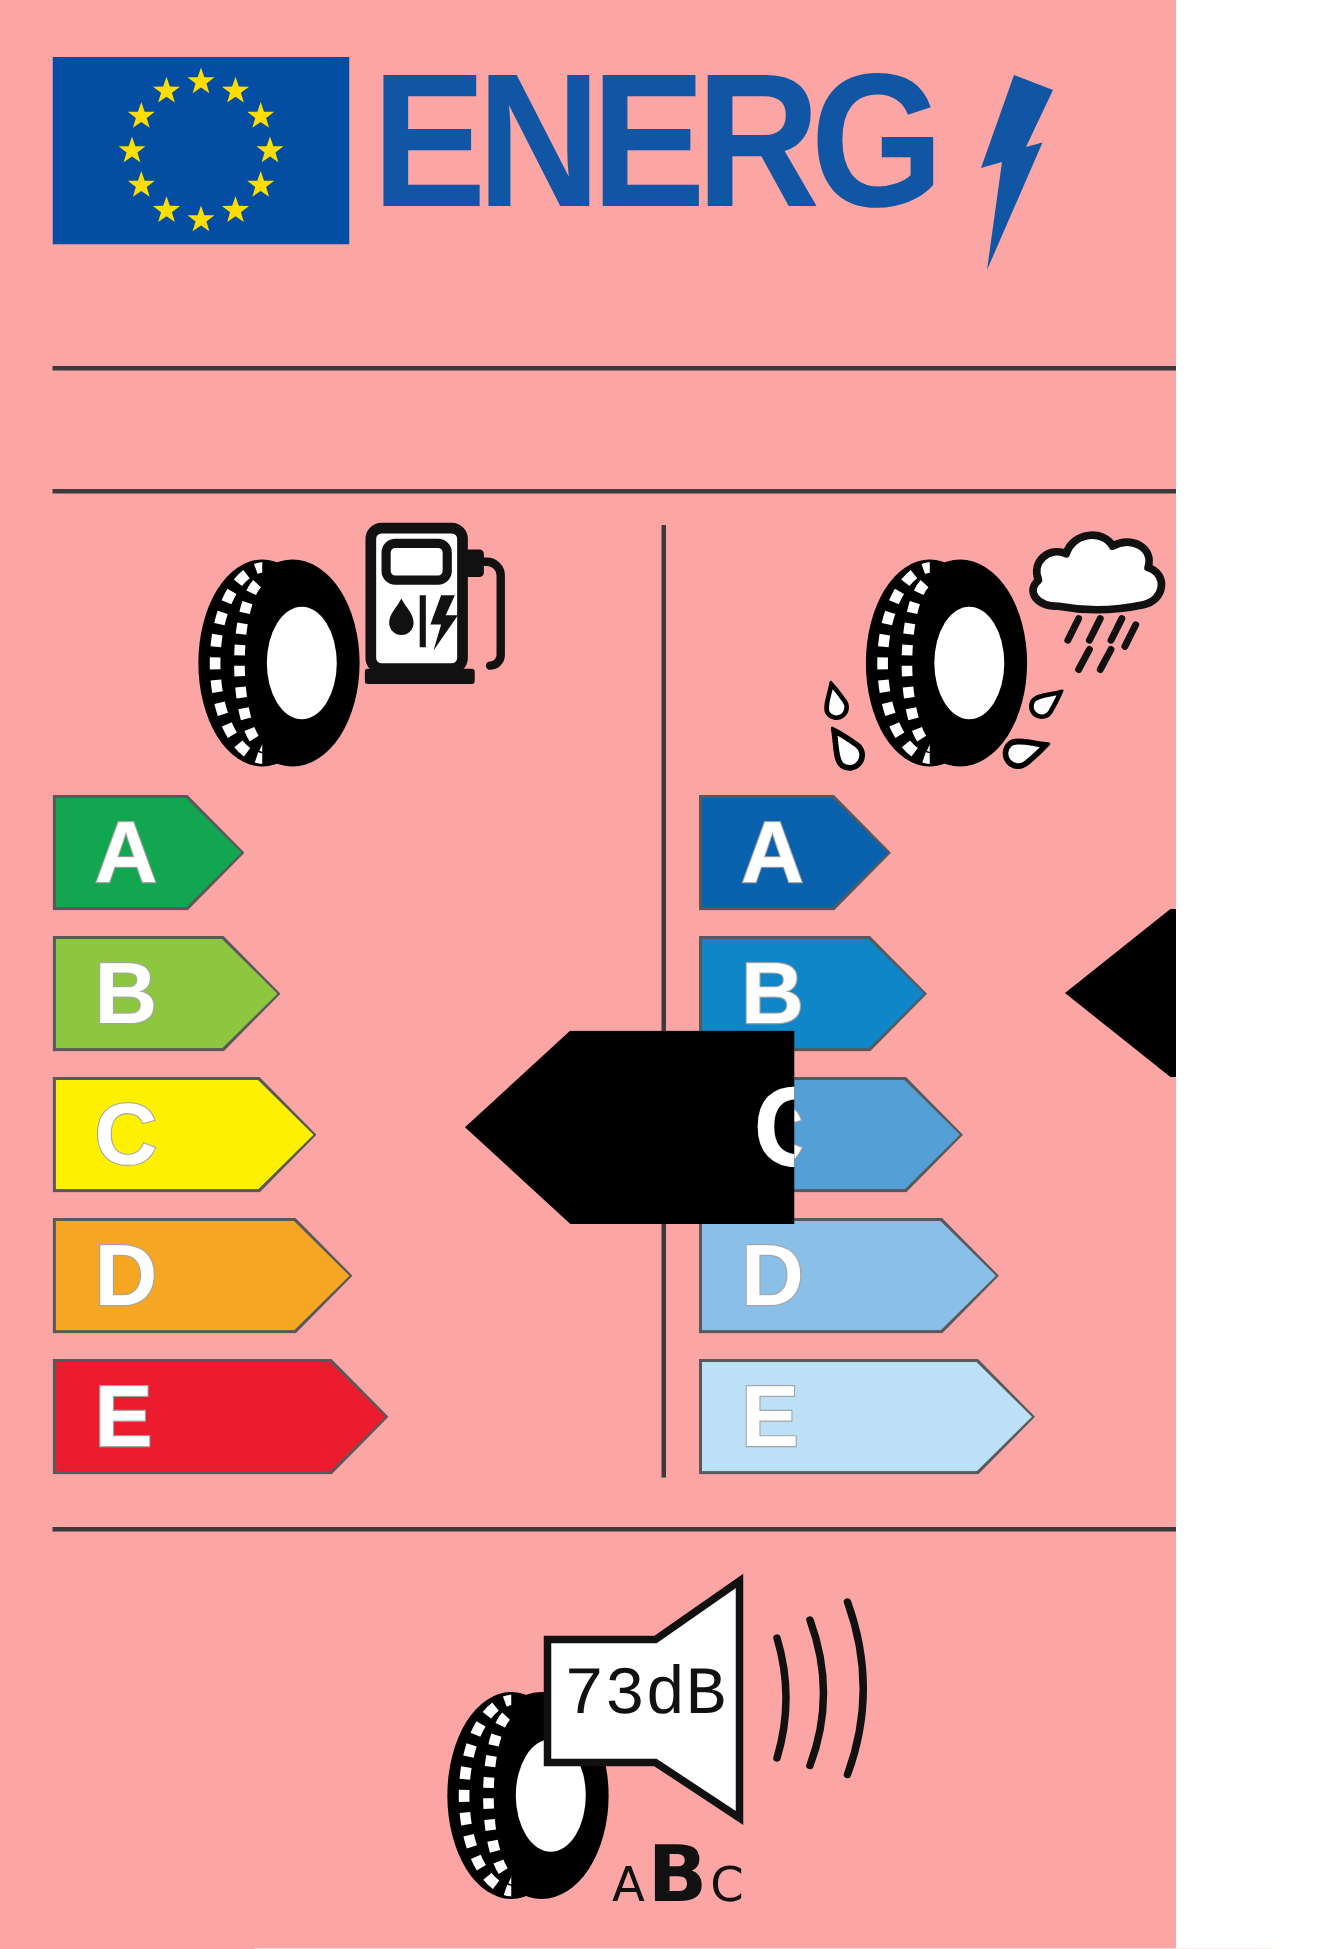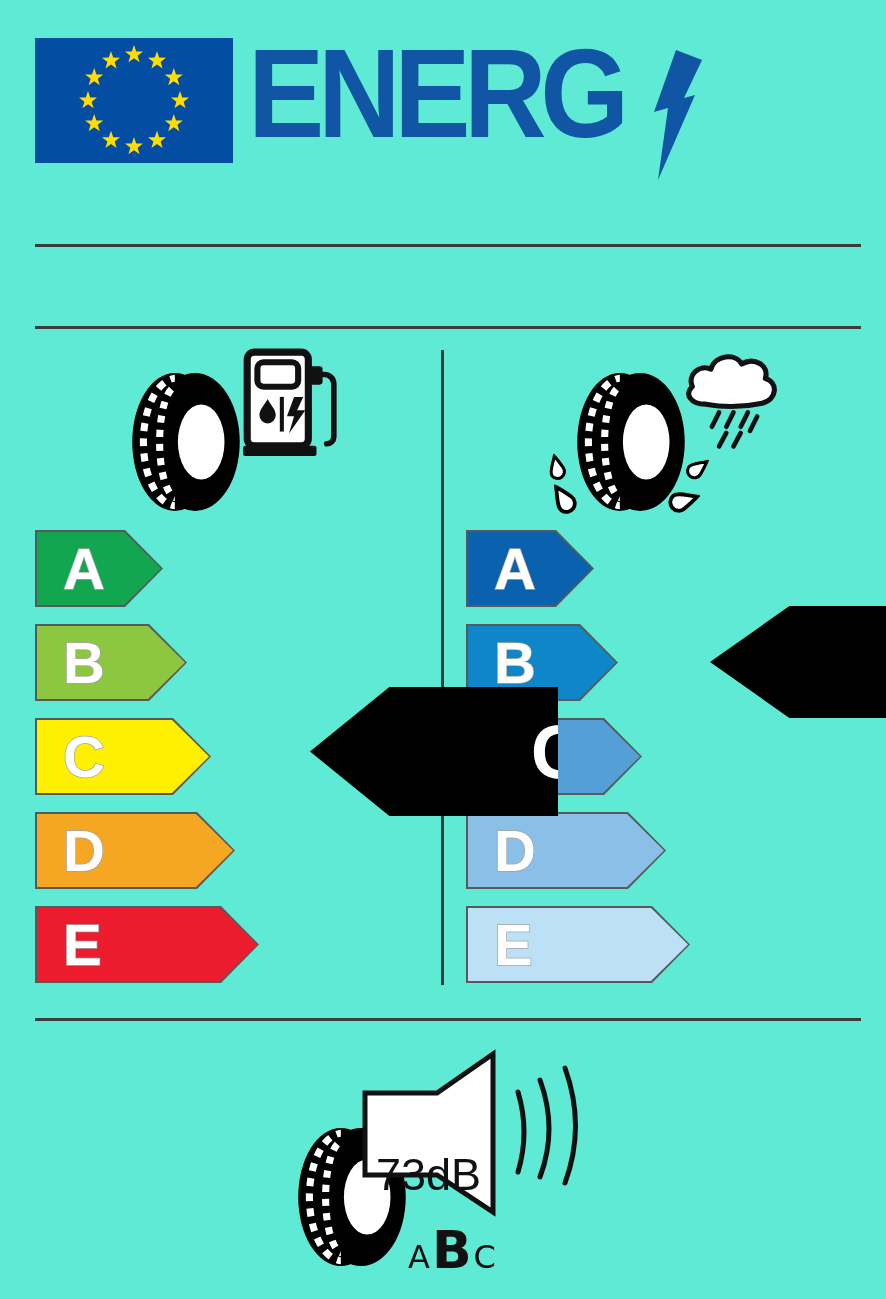--- a/index.html
+++ b/index.html
@@ -1,16 +1,16 @@
 <!DOCTYPE html>
 <html><head>
 <meta charset="utf-8">
 <style>
   html,body{margin:0;padding:0;background:#fff;}
-  .label{position:relative;width:886px;height:1299px;background:#5eead4;overflow:hidden;
+  .label{position:relative;width:784px;height:1299px;background:#fca5a5;overflow:hidden;
          font-family:"Liberation Sans",sans-serif;}
   .abs{position:absolute;}
 
   
   .flag{left:35px;top:38px;width:198px;height:125px;}
   .logo-text{left:248px;top:30px;font-weight:bold;font-size:127px;line-height:1;
              letter-spacing:-7px;color:#1056A4;transform:scaleX(0.9);transform-origin:left top;
              white-space:nowrap;}
   .bolt{left:652px;top:50px;width:52px;height:130px;}
   .brand{left:36px;top:186px;font-family:"DejaVu Sans Mono",monospace;font-weight:bold;
@@ -30,22 +30,22 @@
 
   
   .badge{position:absolute;background:#000;display:flex;align-items:center;justify-content:center;
          padding-left:28%;box-sizing:border-box;
          clip-path:polygon(32% 0,100% 0,100% 100%,32% 100%,0 50%);}
   .badge span{color:#fff;font-weight:bold;font-size:76px;line-height:1;}
   .badge-fuel{left:310px;top:687px;width:112px;height:129px;}
   .badge-wet{left:710px;top:606px;width:110px;height:112px;}
 
   
-  .db-value{left:376px;top:1108px;font-family:Liberation Sans, sans-serif;font-size:45px;
-            color:#111;line-height:1;margin-top:44px;}
+  .db-value{left:376px;top:1108px;font-family:Liberation Mono, monospace;font-size:45px;
+            color:#111;line-height:1;}
   .abc{left:408px;top:1220px;display:flex;align-items:baseline;color:#111;
        font-family:"DejaVu Sans",sans-serif;}
   .abc .n-a,.abc .n-c{font-size:32px;}
   .abc .n-b{font-size:52px;font-weight:bold;margin:0 2px;}
 </style>
 </head>
 <body>
 
 <div class="label">
 

